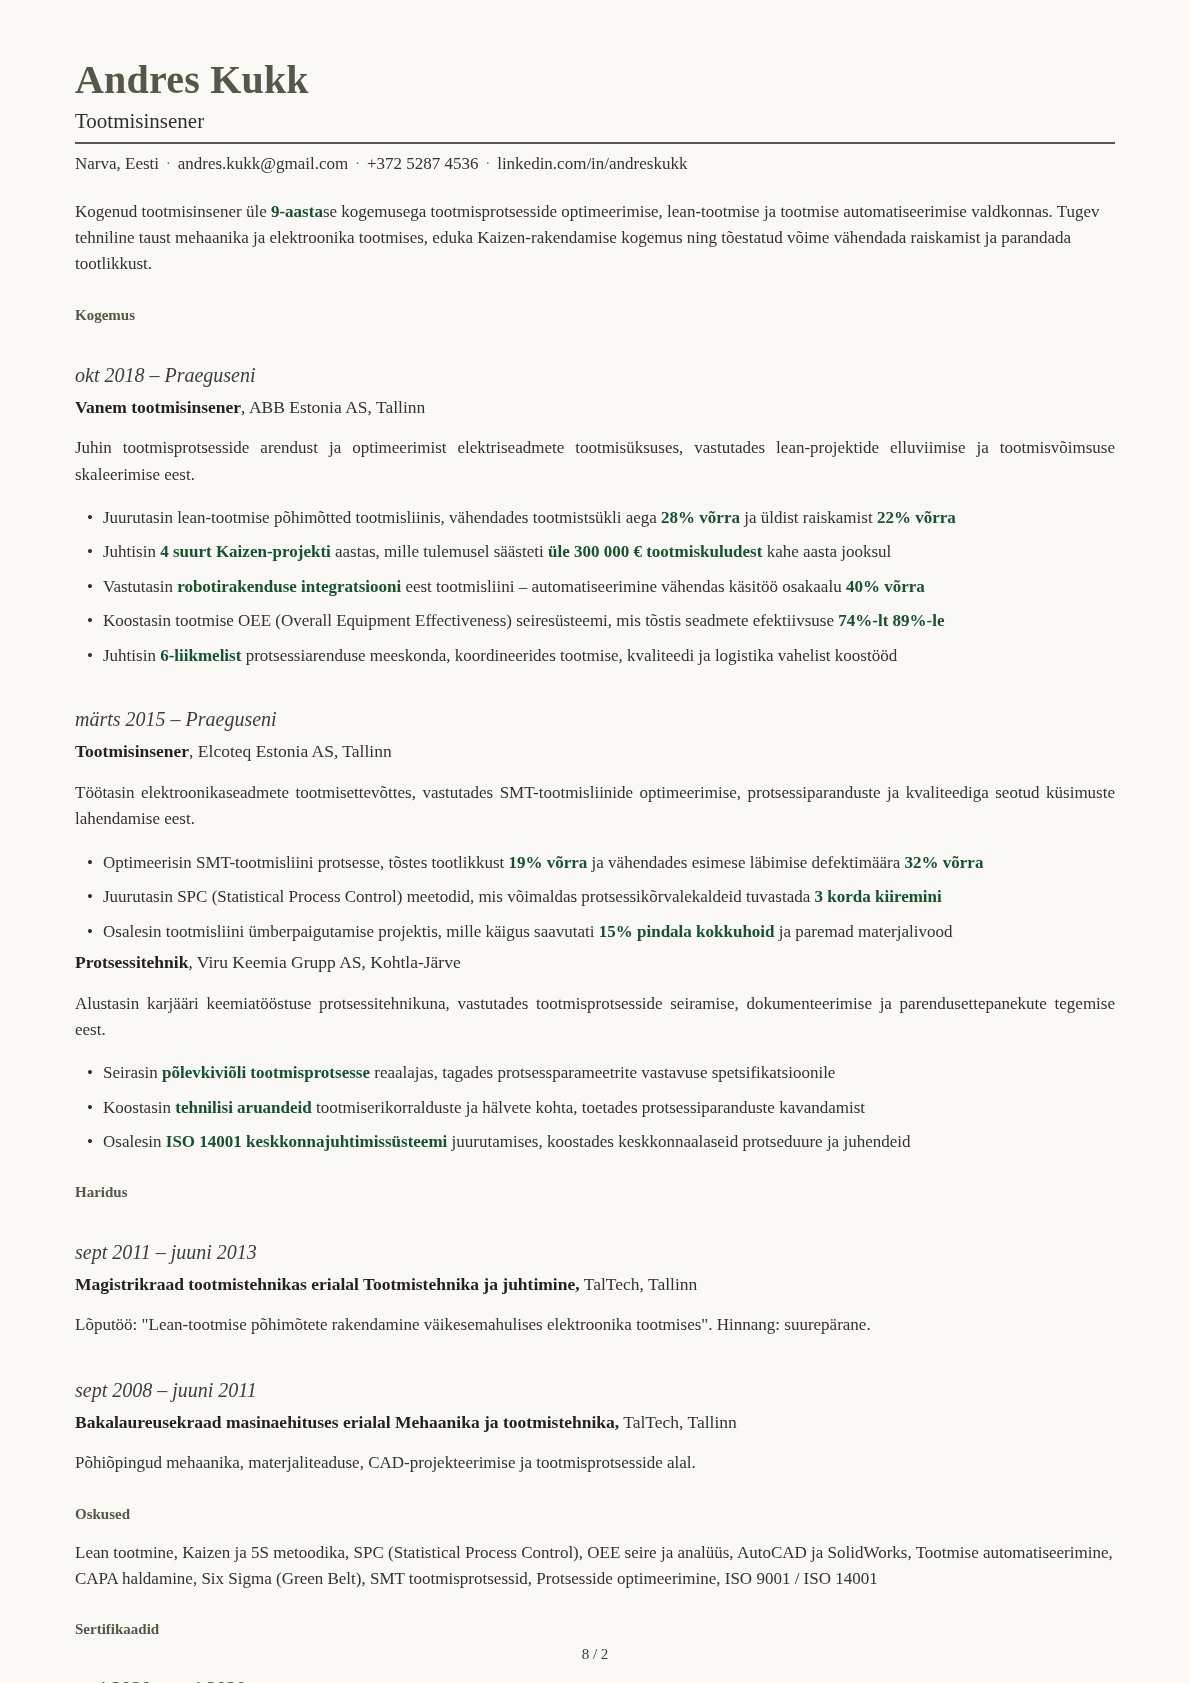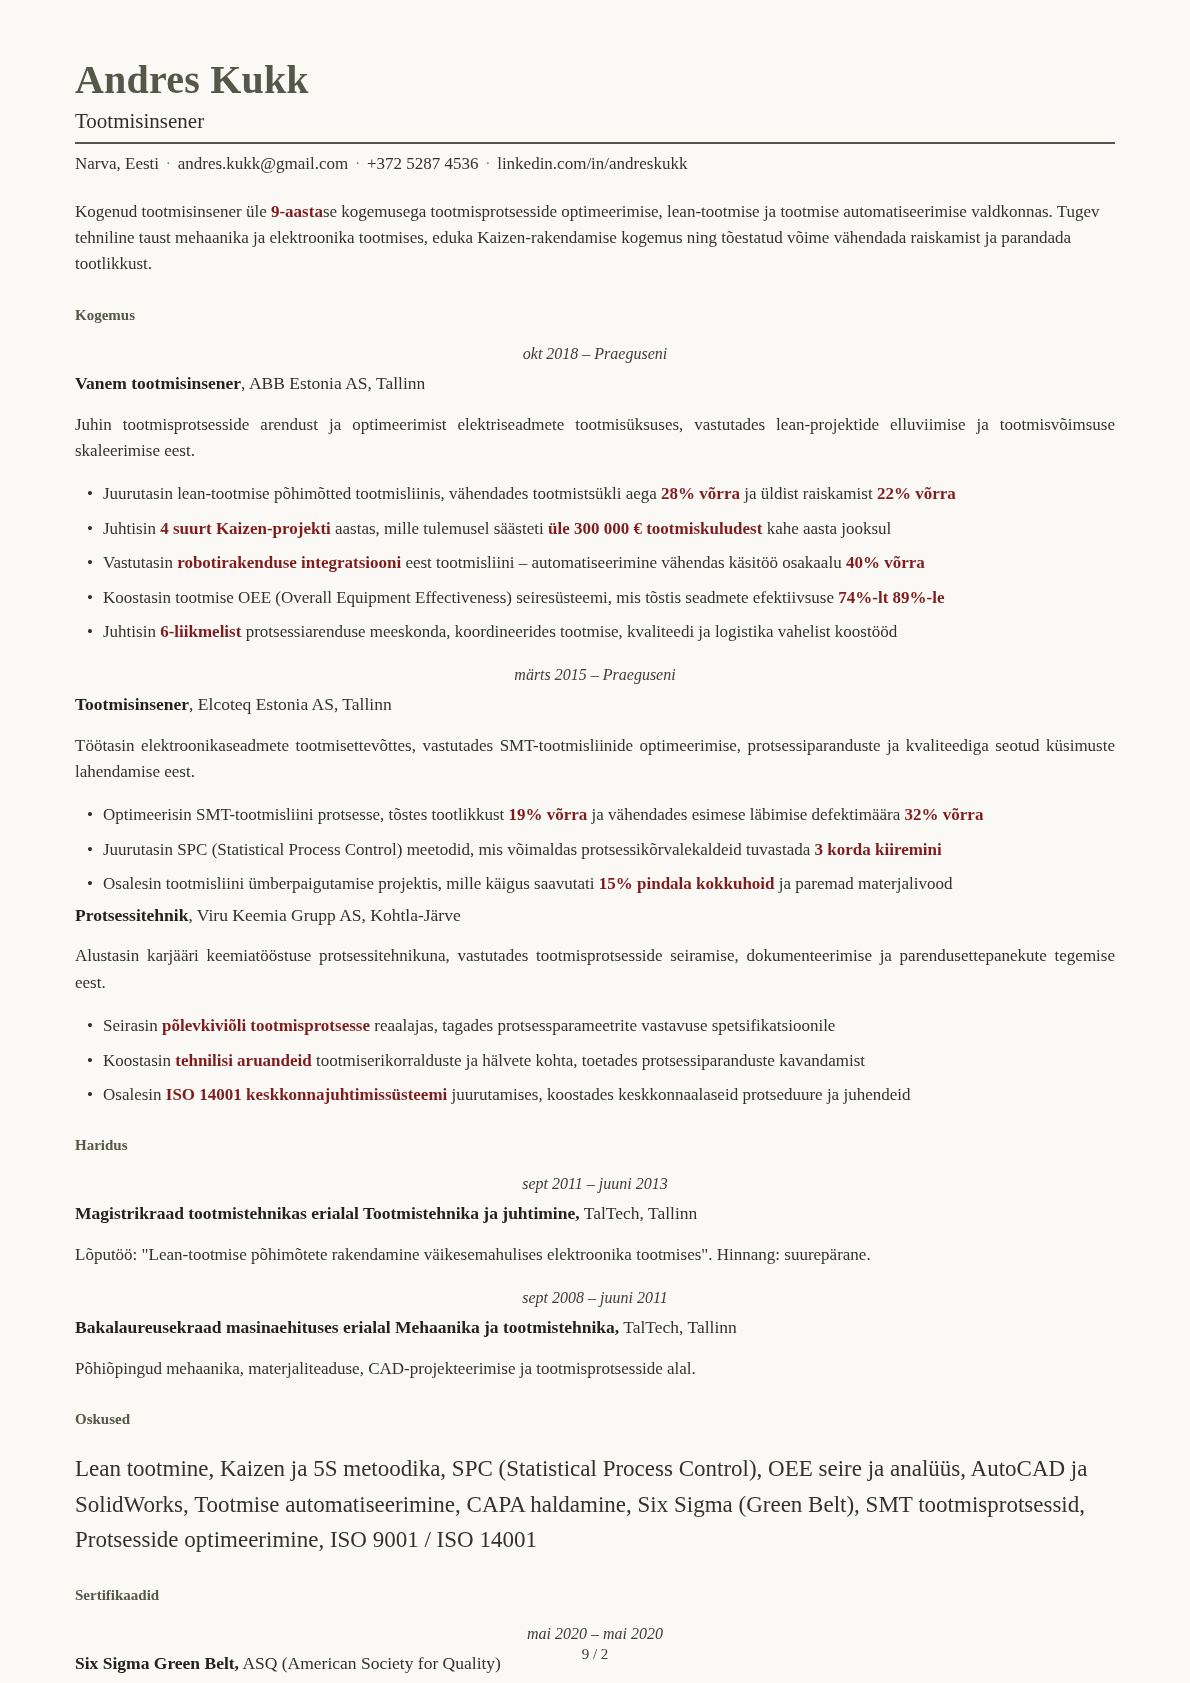--- a/index.html
+++ b/index.html
@@ -58,26 +58,25 @@
     line-height: 1.55;
   }
   .section-heading {
     margin: 28px 0 0 0;
     font-size: 15px;
     line-height: 1.2;
     font-weight: 700;
     color: #545849;
   }
   .entry-dates {
-    margin-top: 19px;
-    font-size: 16px;
+    margin-top: 37px;
+    font-size: 20px;
     font-style: italic;
     line-height: 1.4;
     color: #3d3e38;
-    text-align: center;
   }
   .entry-role {
     margin-top: 6px;
     font-size: 17.5px;
     line-height: 1.4;
   }
   .entry-role strong {
     color: #22231d;
   }
   .entry-desc {
@@ -100,24 +99,24 @@
   }
   ul.bullets li::before {
     content: "•";
     position: absolute;
     left: 12px;
     top: 0;
     color: #32332d;
   }
   strong, b {
     font-weight: 700;
-    color: #7f1d1d;
+    color: #14532d;
   }
   .skills-text {
-    font-size: 23px;
+    font-size: 17px;
     line-height: 1.55;
   }
   .page-number {
     position: absolute;
     left: 0;
     right: 0;
     bottom: 20px;
     text-align: center;
     font-size: 15px;
     color: #3a3b35;
@@ -190,15 +189,15 @@
   <h2 class="section-heading">Oskused</h2>
   <p class="skills-text">Lean tootmine, Kaizen ja 5S metoodika, SPC (Statistical Process Control), OEE seire ja analüüs, AutoCAD ja SolidWorks, Tootmise automatiseerimine, CAPA haldamine, Six Sigma (Green Belt), SMT tootmisprotsessid, Protsesside optimeerimine, ISO 9001 / ISO 14001</p>
 
   <h2 class="section-heading">Sertifikaadid</h2>
 
   <div>
     <div class="entry-dates">mai 2020 – mai 2020</div>
     <div class="entry-role"><strong>Six Sigma Green Belt,</strong><span> ASQ (American Society for Quality)</span></div>
   </div>
 
-  <div class="page-number">9 / 2</div>
+  <div class="page-number">8 / 2</div>
 
 </div>
 
 </body></html>

